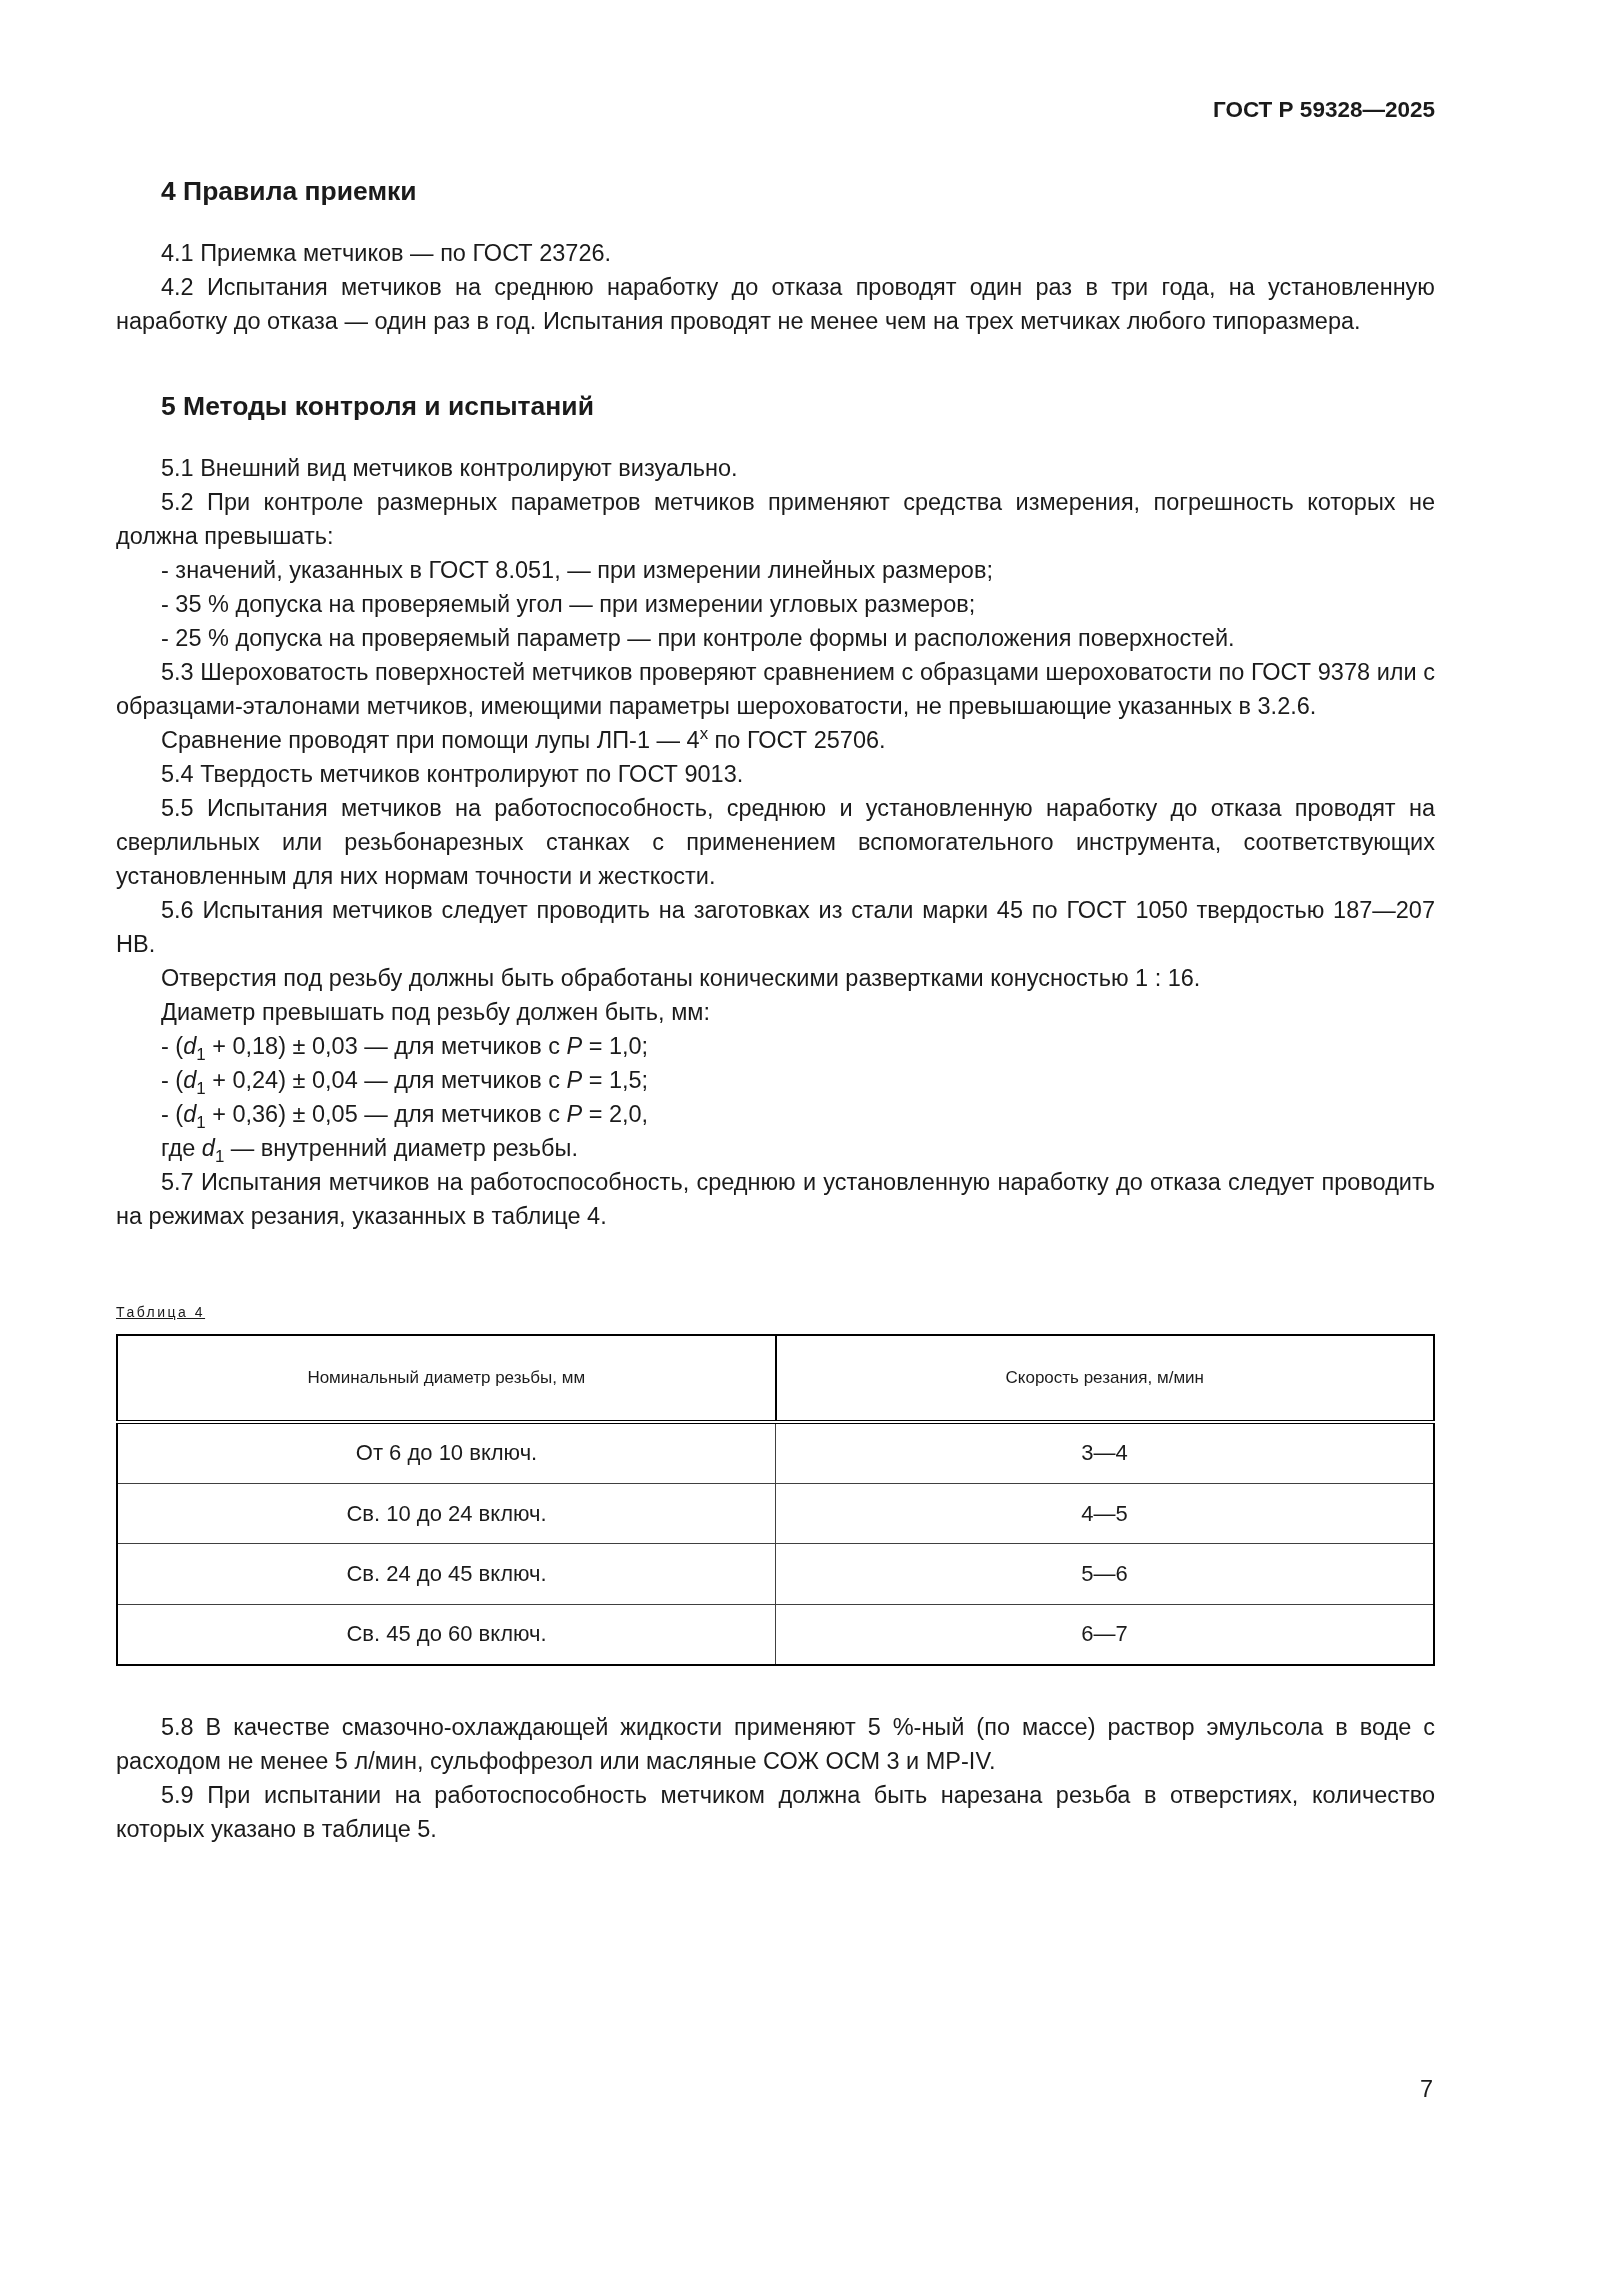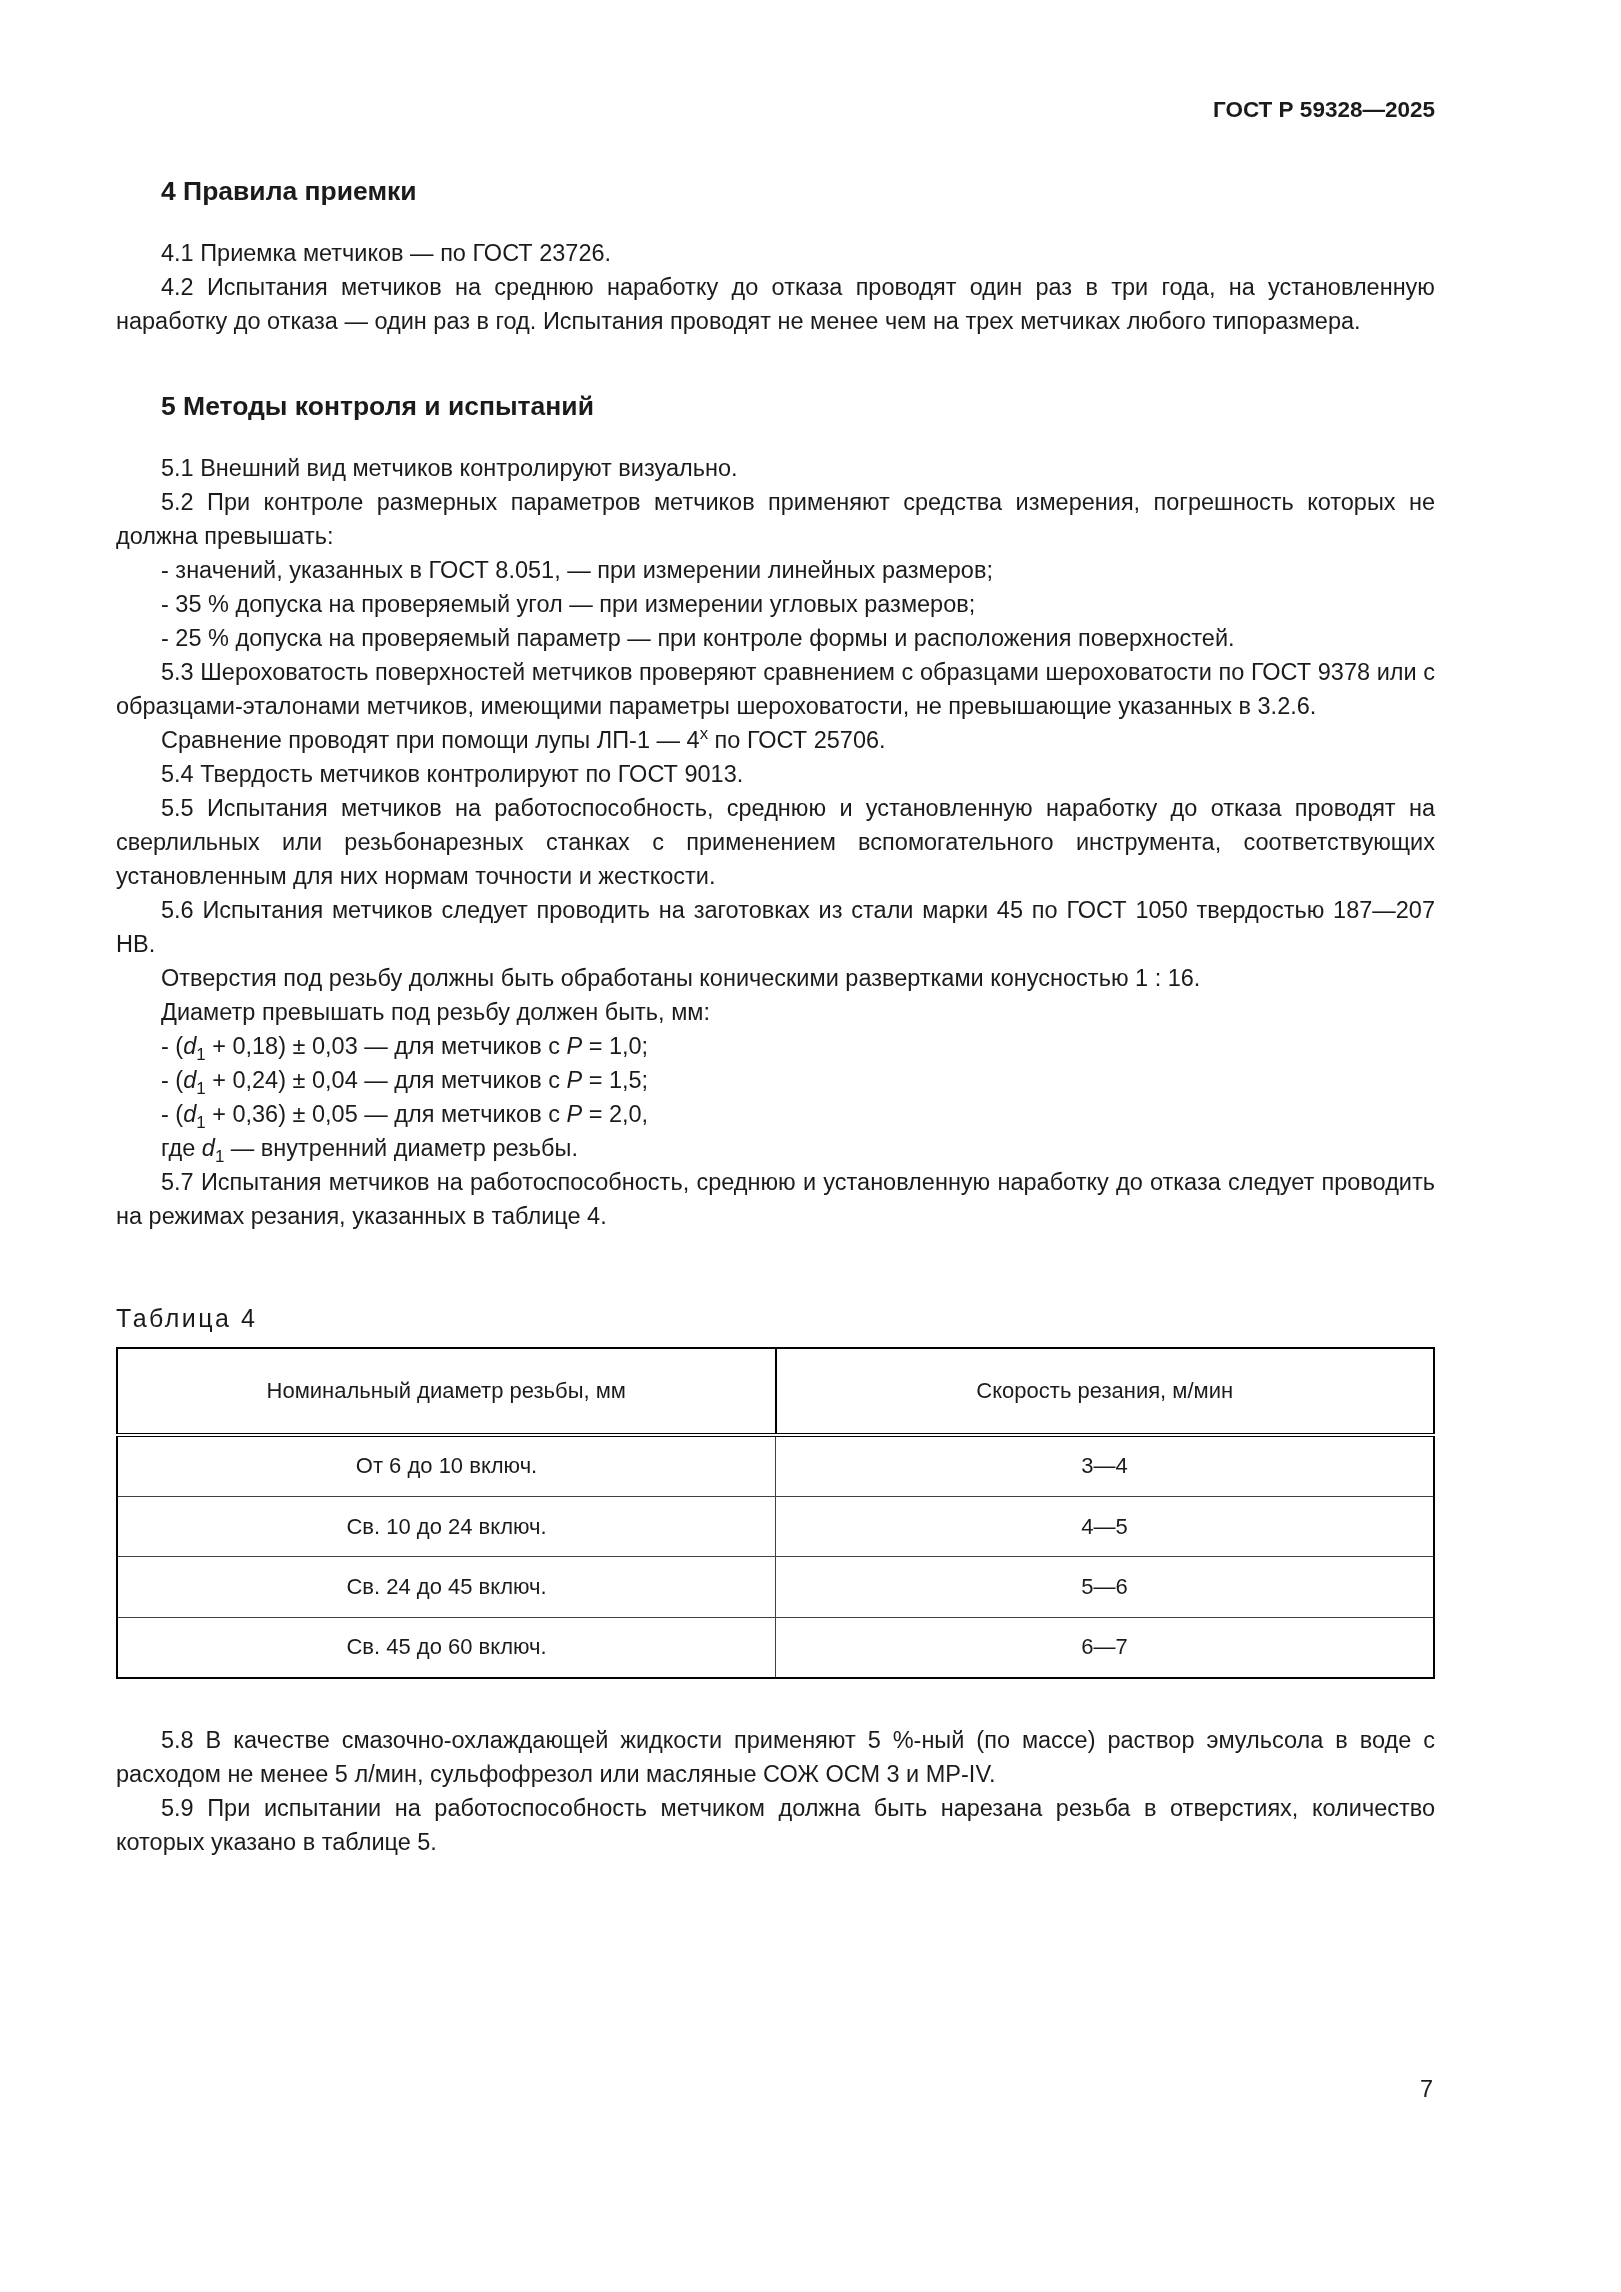--- a/index.html
+++ b/index.html
@@ -33,34 +33,35 @@
   .body-block p.para {
     margin: 0;
     font-size: 23.5px;
     line-height: 34px;
     text-align: justify;
     text-indent: 45px;
   }
   sub, sup { font-size: 72%; line-height: 0; }
   .table-caption {
     margin: 71px 0 13.7px 0;
-    font-size: 25px;
+    font-size: 14px;
     letter-spacing: 2.5px;
+    text-decoration: underline;
   }
   table.gost {
     width: 100%;
     border-collapse: collapse;
     border: 2.9px solid #000;
     table-layout: fixed;
   }
   table.gost th {
     border: 2px solid #000;
     border-bottom: 4.9px double #000;
     font-weight: 400;
-    font-size: 22px;
+    font-size: 17px;
     line-height: 25.5px;
     padding: 29px 13.7px;
     text-align: center;
     vertical-align: middle;
   }
   table.gost td {
     border: 1px solid #404040;
     font-size: 22px;
     padding: 16.7px 13.7px;
     text-align: center;

